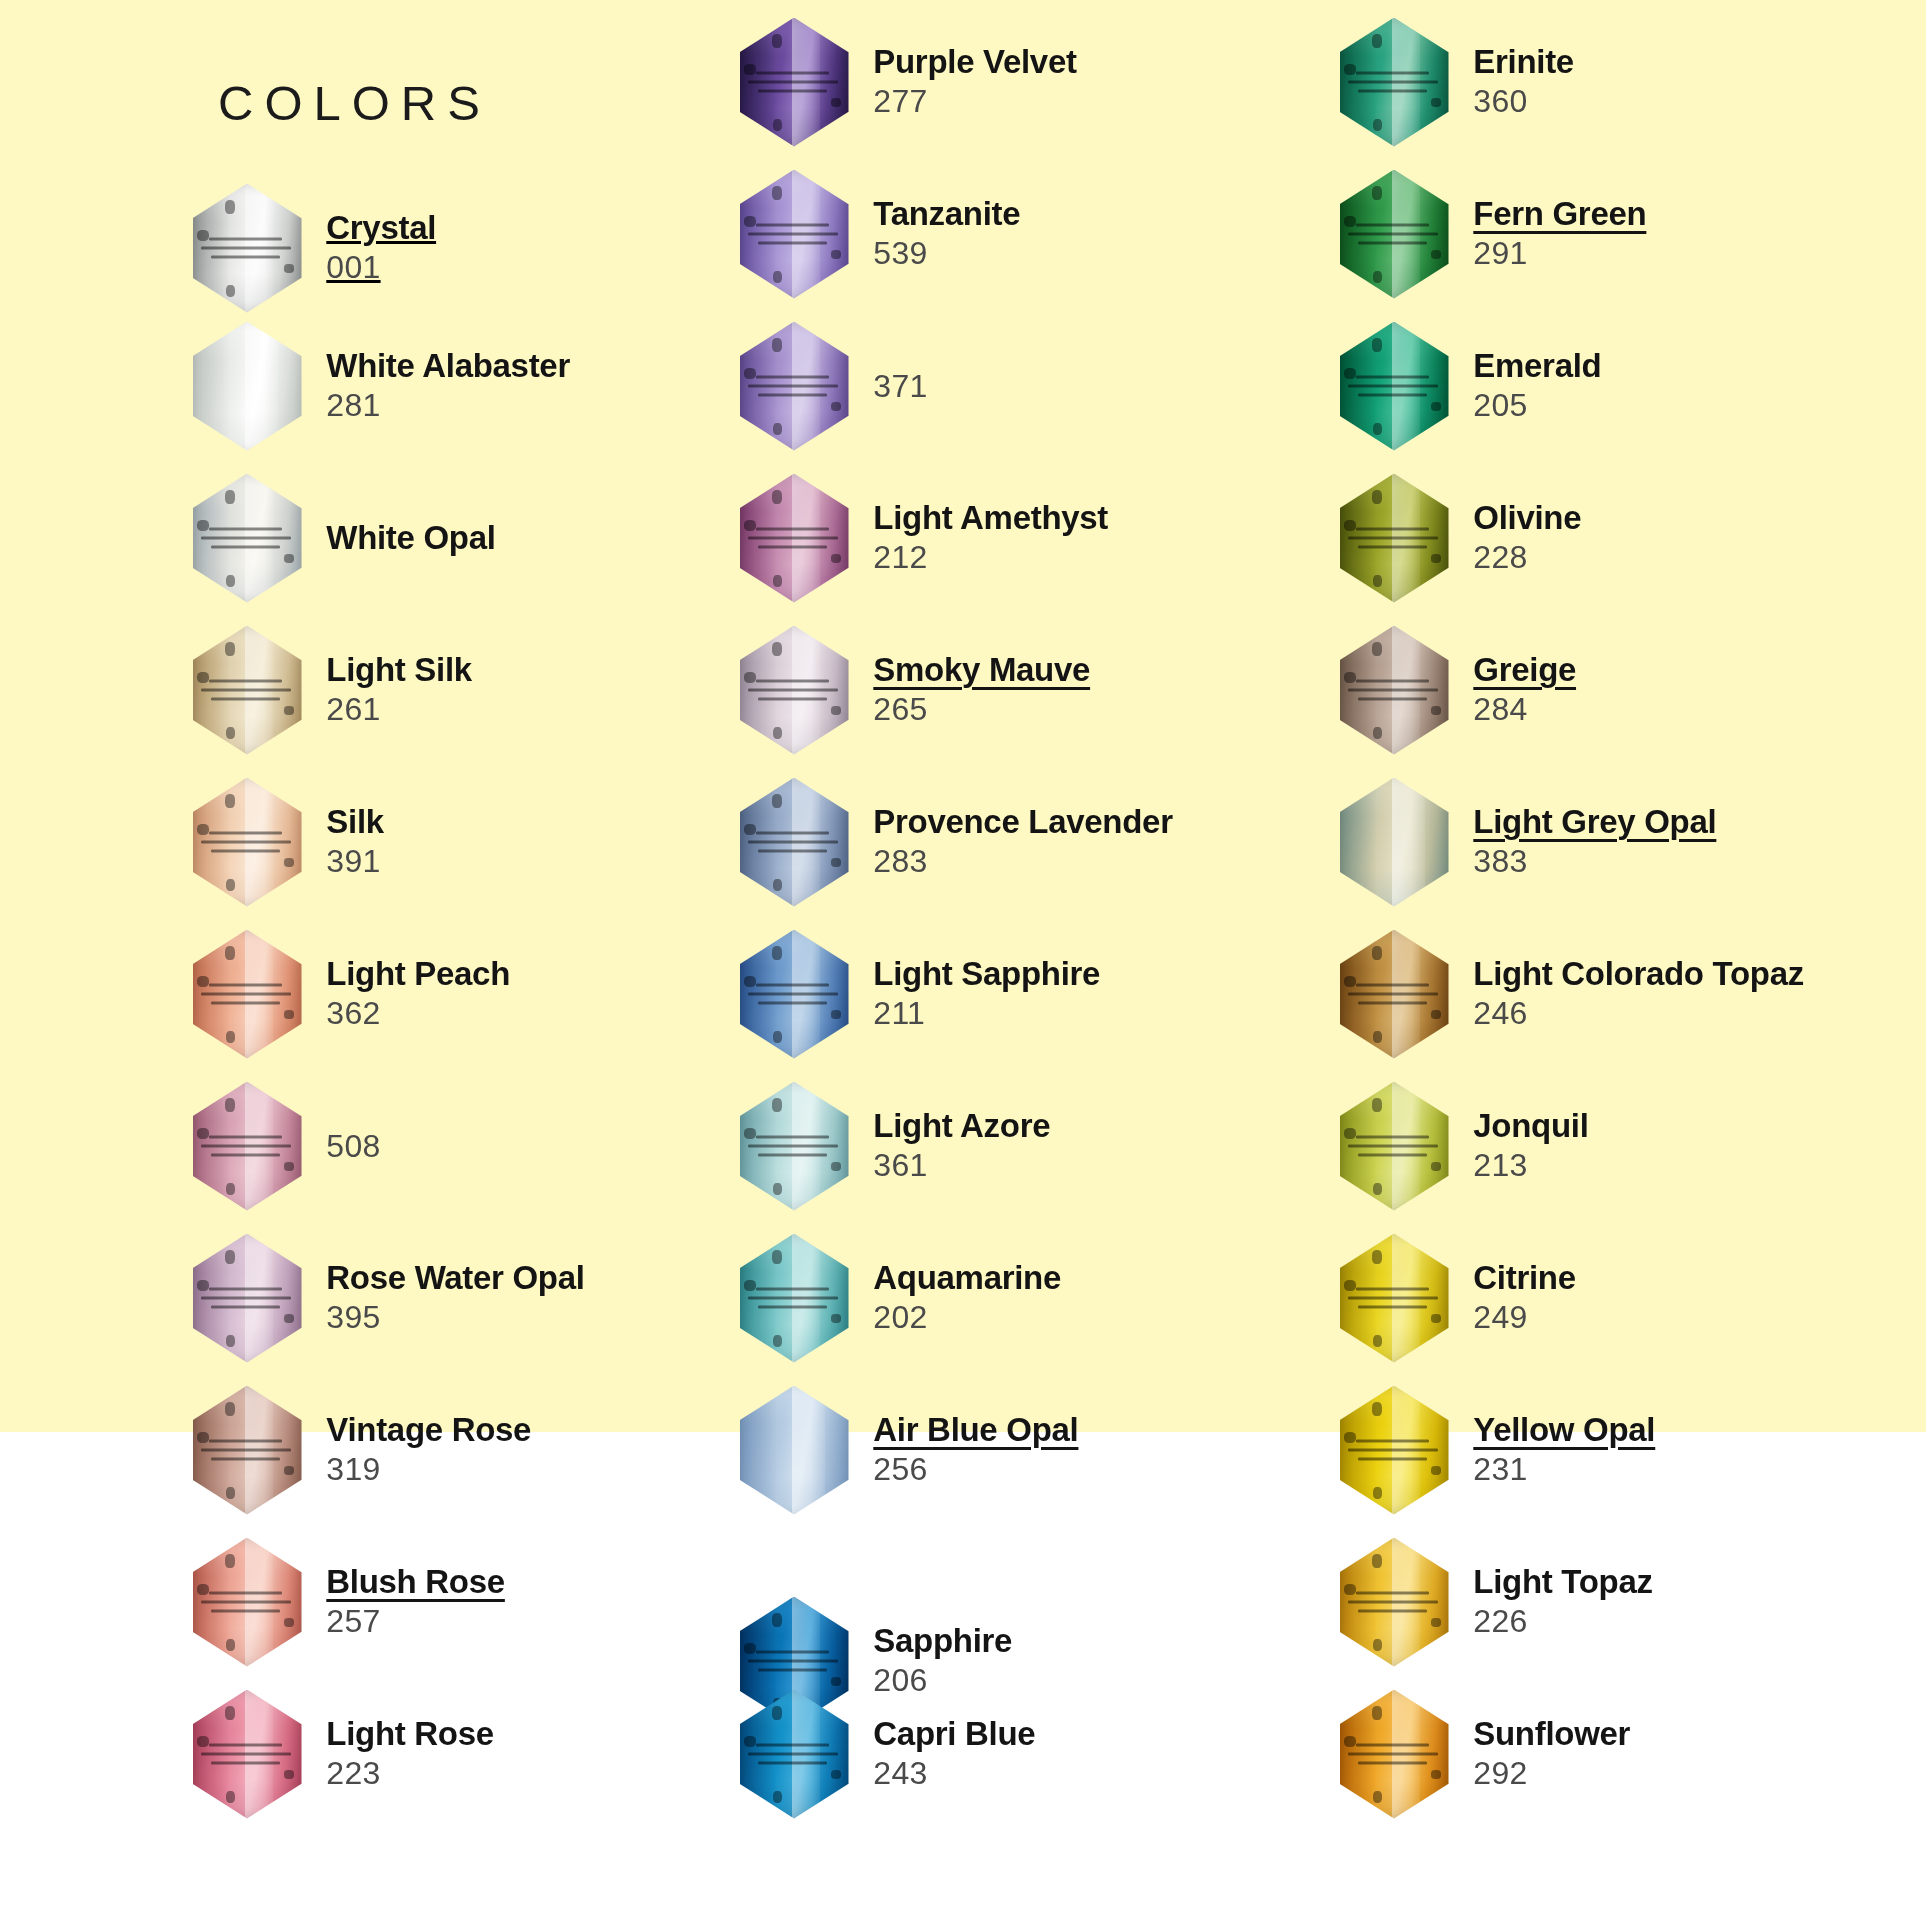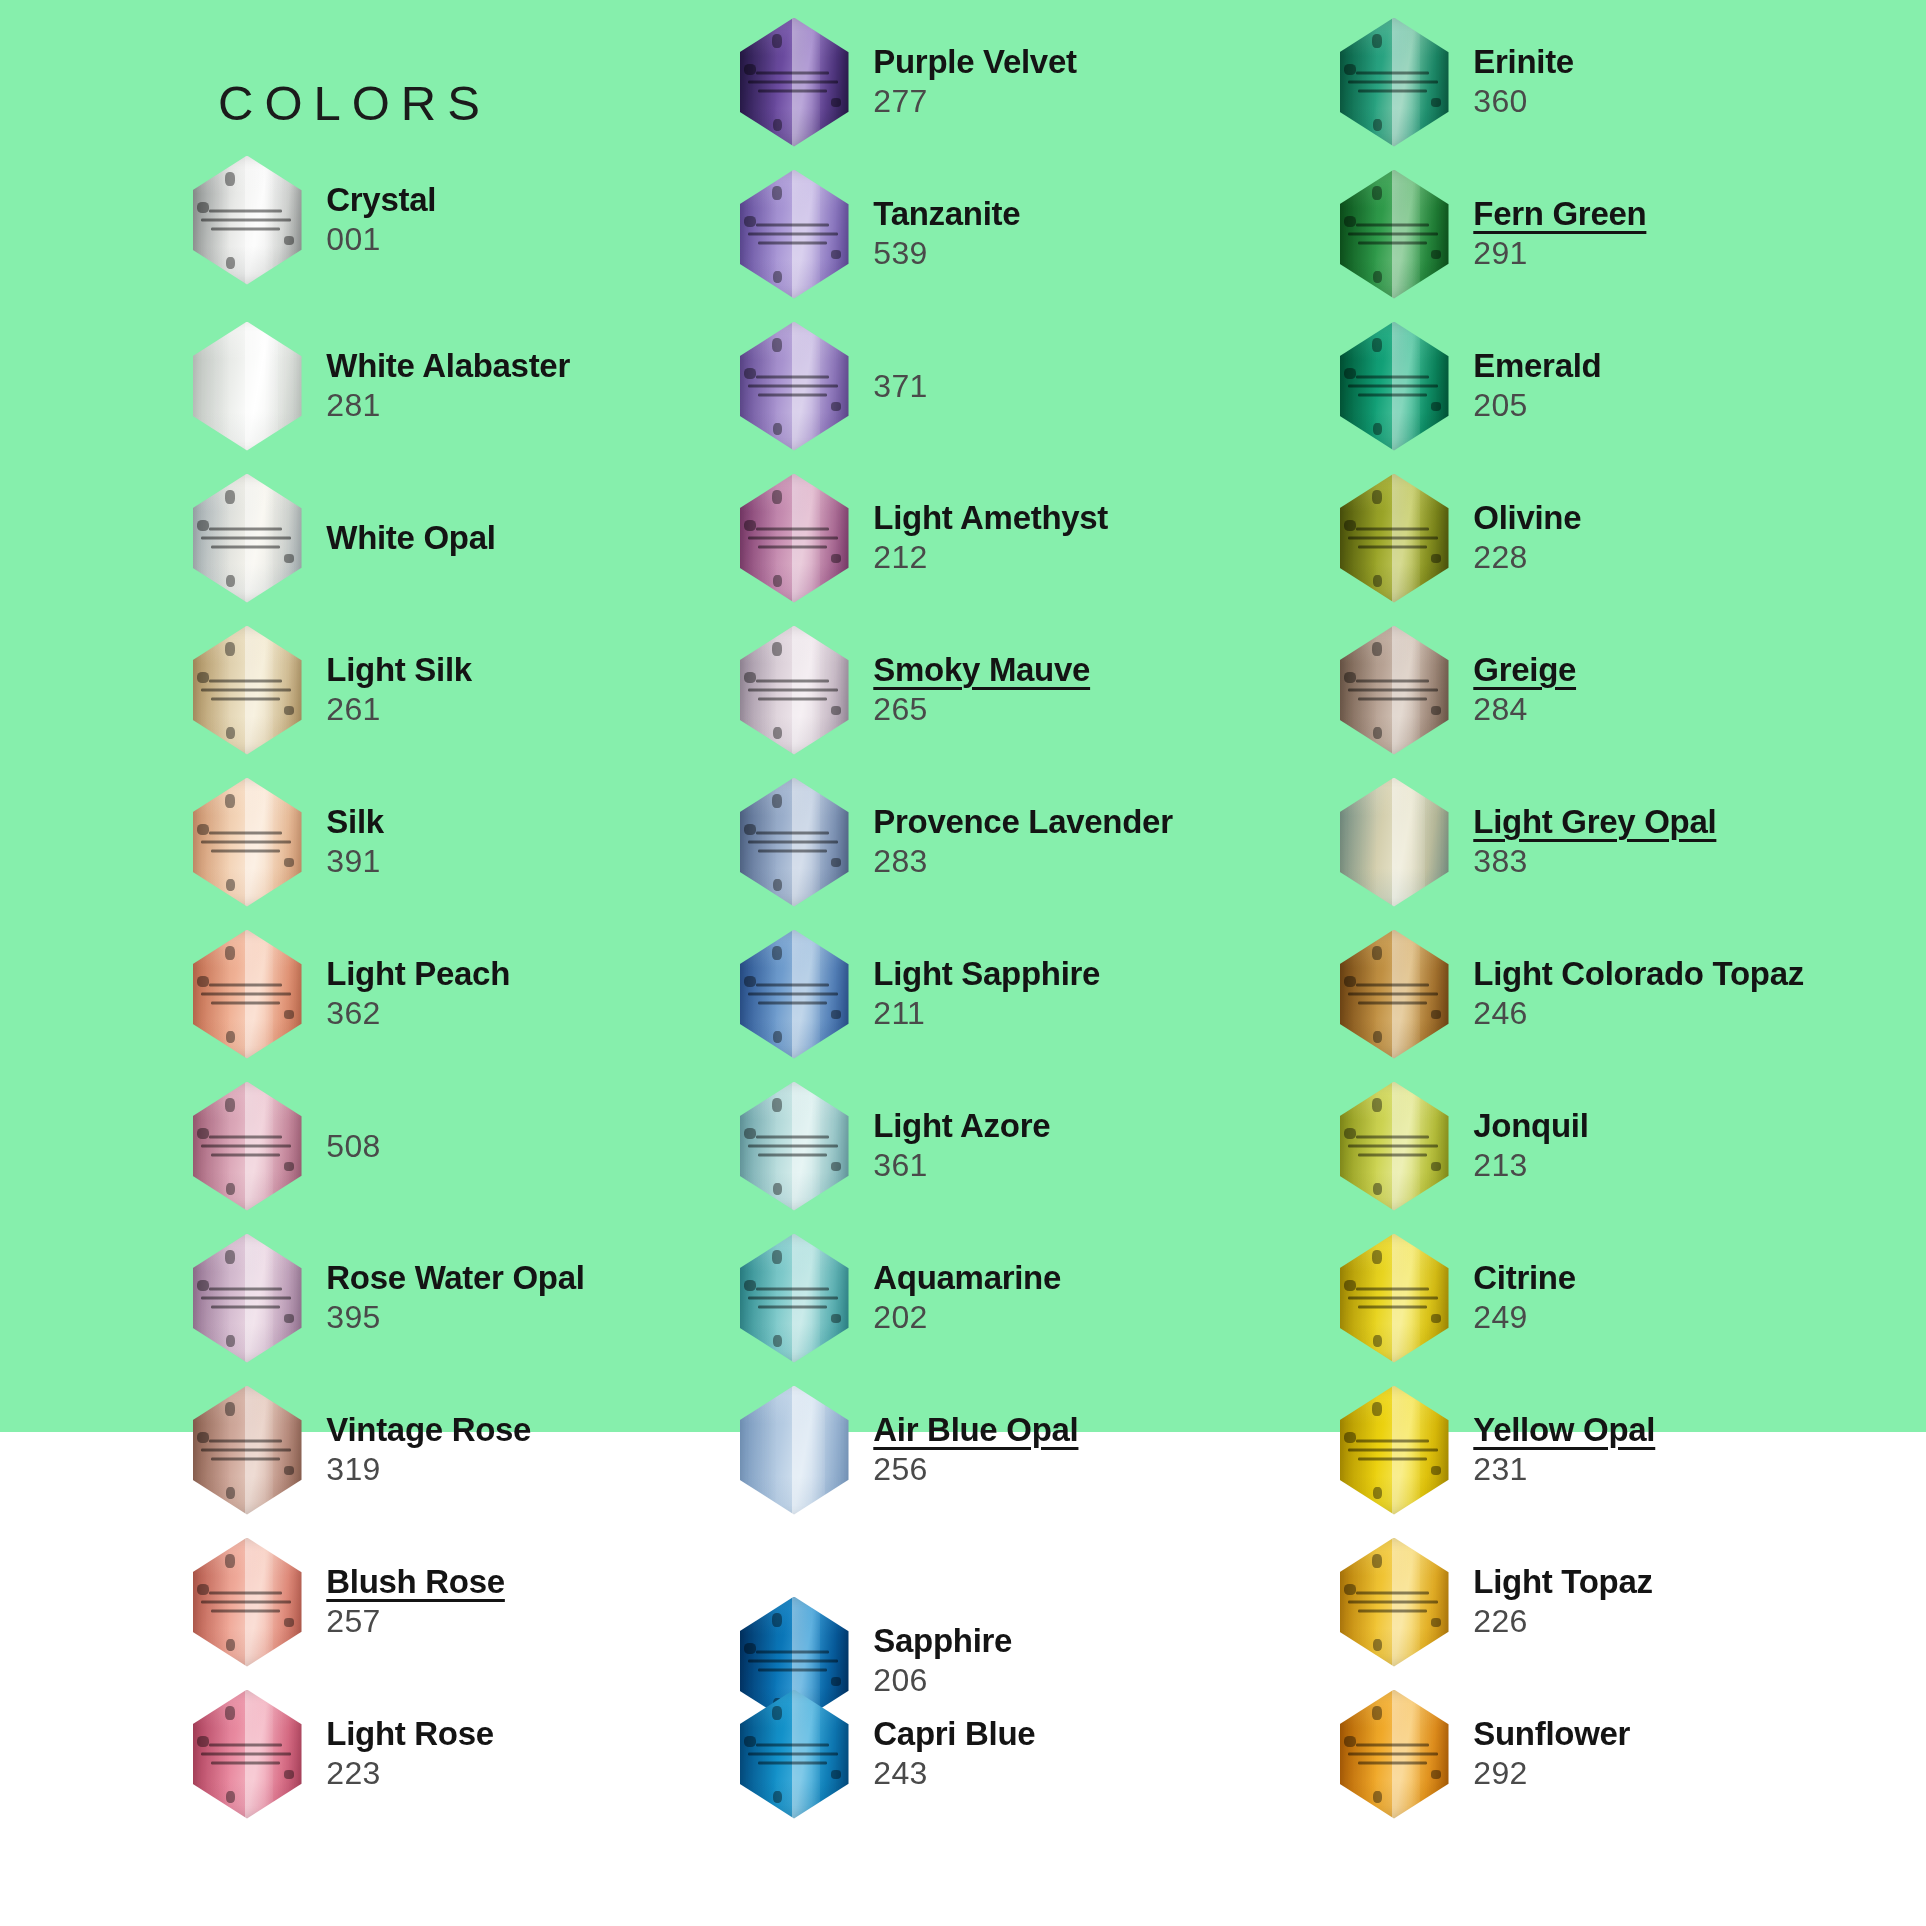--- a/index.html
+++ b/index.html
@@ -11,21 +11,21 @@
     width: 1926px;
     height: 1926px;
     font-family: "Liberation Sans", sans-serif;
     overflow: hidden;
   }
 
   #sheet {
     position: relative;
     width: 1926px;
     height: 1432px;
-    background: #86efac;
+    background: #fef9c3;
   }
 
   
   #page-title {
     position: absolute;
     left: 218px;
     top: 79px;
     font-size: 49px;
     font-weight: 300;
     letter-spacing: 11px;
@@ -174,21 +174,21 @@
   }
 </style>
 </head>
 <body>
 
 <div id="sheet">
 
   <div id="page-title">COLORS</div>
 
   <div class="column" id="column-1">
-      <div class="swatch-row" style="top: 149px;">
+      <div class="swatch-row" style="top: 177px; text-decoration: underline;">
         <div class="bead-wrap">
           <div class="bead">
             <div class="base" style="background: linear-gradient(100deg, rgb(169, 173, 172) 0%, rgb(232, 233, 231) 38%, rgb(251, 251, 251) 58%, rgb(232, 233, 231) 78%, rgb(169, 173, 172) 100%);"></div>
             <div class="cone-t" style="background: linear-gradient(rgb(251, 251, 251) 0%, rgba(255, 255, 255, 0) 100%); opacity: 0.45;"></div>
             <div class="cone-b" style="background: linear-gradient(0deg, rgb(169, 173, 172) 0%, rgba(255, 255, 255, 0) 100%); opacity: 0.38;"></div>
             <div class="flank-l" style="background: linear-gradient(90deg, rgb(169, 173, 172), rgba(255, 255, 255, 0));"></div>
             <div class="flank-r" style="background: linear-gradient(270deg, rgb(169, 173, 172), rgba(255, 255, 255, 0));"></div>
             <div class="hilite"></div>
             <div class="lines">
               <i></i>

